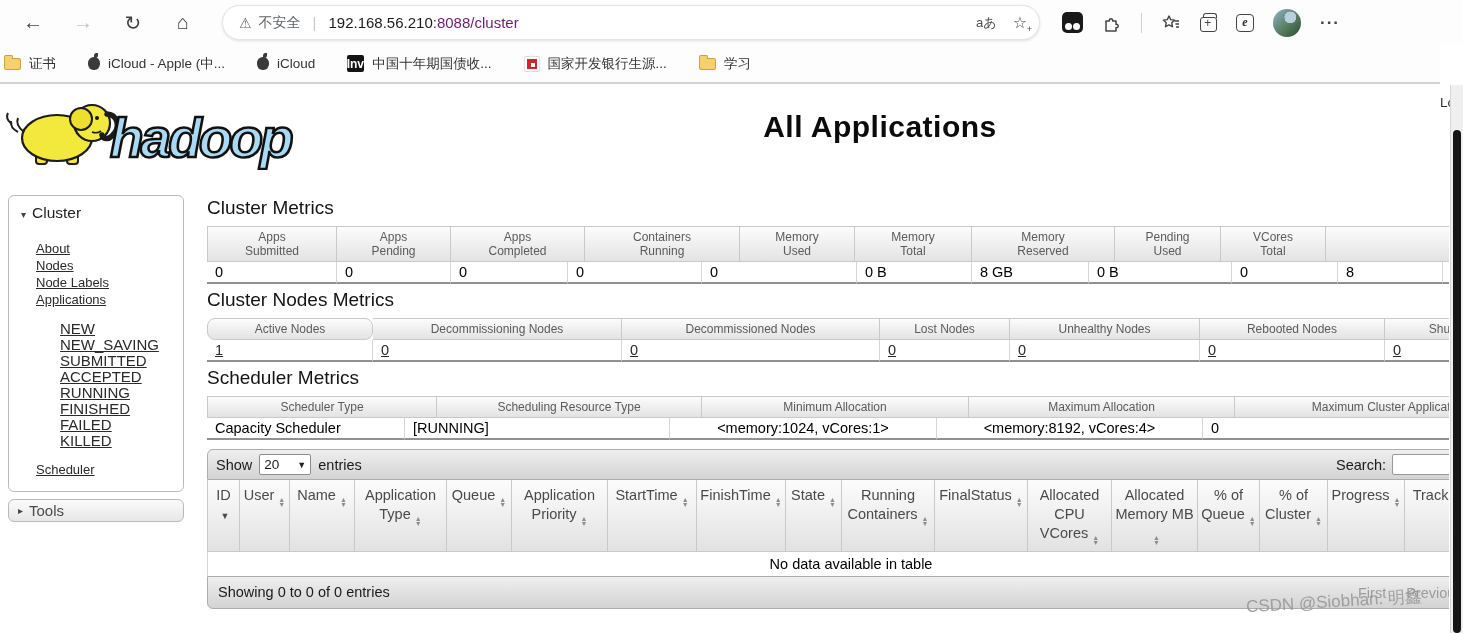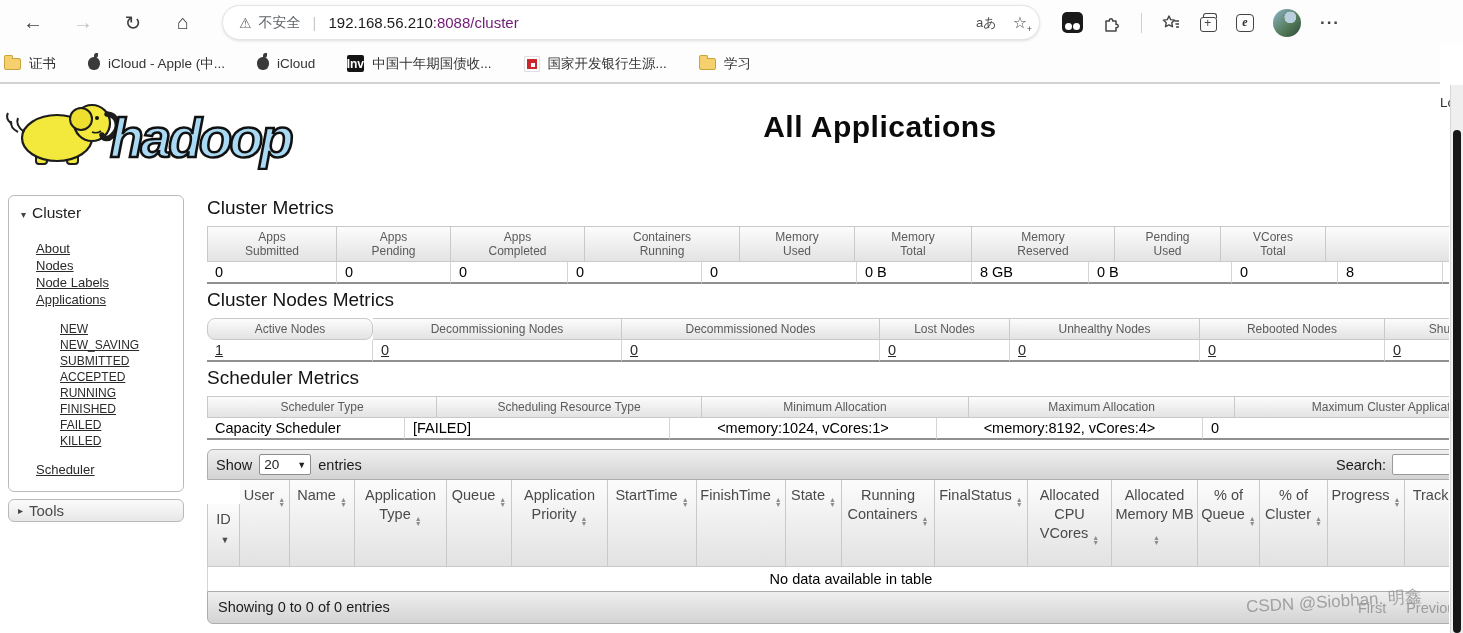--- a/index.html
+++ b/index.html
@@ -61,21 +61,21 @@
   .page-title { position:absolute; left:600px; top:26px; width:560px; text-align:center;
     font-size:30px; font-weight:bold; color:#0b0b0b; letter-spacing:.5px; }
 
   
   .sidebar { position:absolute; left:8px; top:111px; width:176px; font-size:13px; }
   .cluster-box { border:1px solid #b9b9b9; border-radius:6px; padding:8px 0 14px; background:#fff; }
   .side-head { font-size:15.5px; color:#222; padding-left:12px; margin-bottom:8px; }
   .tri { font-size:10px; color:#444; margin-right:6px; }
   .side-list { list-style:none; padding-left:27px;margin-top:18px; }
   .side-list li { line-height:17px; }
-  .side-list.sub { padding-left:51px; margin-top:13px; font-size:12px; }
+  .side-list.sub { padding-left:51px; margin-top:13px; font-size:15px; }
   .side-list.sub li { line-height:16px; }
   .side-list a, .sched a { color:#2a2a2a; text-decoration:underline; cursor:pointer; }
   .sched { padding-left:27px; margin-top:13px; }
   .tools-bar { margin-top:7px; border:1px solid #b9b9b9; border-radius:6px; height:23px;
     background:linear-gradient(#fbfbfb,#e7e7e7); display:flex; align-items:center; padding-left:9px;
     font-size:15px; color:#4a4a4a; cursor:pointer; }
 
   
   .main { position:absolute; left:207px; top:113px; width:1242px; overflow:hidden; }
   .sec-h { font-size:19px; font-weight:400; color:#141414; }
@@ -95,21 +95,21 @@
     background:linear-gradient(#efefef,#d3d3d3); position:relative; display:flex; align-items:center;
     font-size:14.5px; color:#1a1a1a; padding-left:8px; }
   .fake-select { width:52px; height:21px; background:#fff; border:1px solid #8d8d8d; border-radius:2px;
     margin:0 7px; display:flex; align-items:center; justify-content:space-between; padding:0 4px; font-size:13.5px; cursor:pointer; }
   .fake-select .car { font-size:9px; color:#222; }
   .dt-search { position:absolute; left:1128px; display:flex; align-items:center; gap:6px; }
   .dt-search input { width:140px; height:21px; border:1px solid #9a9a9a; border-radius:2px; background:#fff; font-size:13px; padding:0 4px; }
   .app-head { display:flex; width:1288px; }
   .ath { background:linear-gradient(#fcfcfc,#e2e2e2); border:1px solid #c9c9c9; border-left:none; border-top:none;
     color:#4a4a4a; font-size:14.5px; text-align:center; padding:6px 3px; min-height:63px; flex:none; line-height:19px; cursor:pointer; }
-  .app-head .ath:first-child { border-left:1px solid #c9c9c9;margin-top:24px; }
+  .app-head .ath:first-child { border-left:1px solid #c9c9c9; }
   .sort-both { display:inline-flex; flex-direction:column; margin-left:4px; vertical-align:-2px; }
   .sort-both i { font-style:normal; font-size:7px; line-height:5px; color:#8d8d8d; }
   .sort-desc { display:inline-block; margin-left:3px; font-size:9px; color:#4a4a4a; }
   .empty-row { width:1288px; height:24px; border-left:1px solid #d5d5d5; border-right:1px solid #d5d5d5;
     text-align:center; font-size:14.5px; color:#000; line-height:24px; background:#fff; }
   .dt-footer { width:1288px; height:33px; border:1px solid #adadad; border-radius:0 0 6px 6px;
     background:linear-gradient(#efefef,#d3d3d3); position:relative; font-size:14.5px; color:#1a1a1a; }
   .dt-info { line-height:31px; padding-left:10px; }
   .dt-pages { position:absolute; left:1150px; top:0; height:100%; display:flex; align-items:center; gap:20px; }
   .page-btn { color:#9c9c9c; font-size:14.5px; cursor:default; }
@@ -298,21 +298,21 @@
     <div class="mt">
         <div class="mt-head">
           <div class="mt-th" style="width: 230px;">Scheduler Type</div>
           <div class="mt-th" style="width: 265px;">Scheduling Resource Type</div>
           <div class="mt-th" style="width: 267px;">Minimum Allocation</div>
           <div class="mt-th" style="width: 266px;">Maximum Allocation</div>
           <div class="mt-th" style="width: 350px;">Maximum Cluster Application Priority</div>
         </div>
         <div class="mt-row">
           <div class="mt-td" style="width: 198px;">Capacity Scheduler</div>
-          <div class="mt-td" style="width: 265px;">[FAILED]</div>
+          <div class="mt-td" style="width: 265px;">[RUNNING]</div>
           <div class="mt-td center" style="width: 267px;">&lt;memory:1024, vCores:1&gt;</div>
           <div class="mt-td center" style="width: 266px;">&lt;memory:8192, vCores:4&gt;</div>
           <div class="mt-td" style="width: 350px;">0</div>
         </div>
       </div>
 
     <div class="dt-toolbar">
       <span>Show</span>
       <span class="fake-select">
         <span>20</span>

